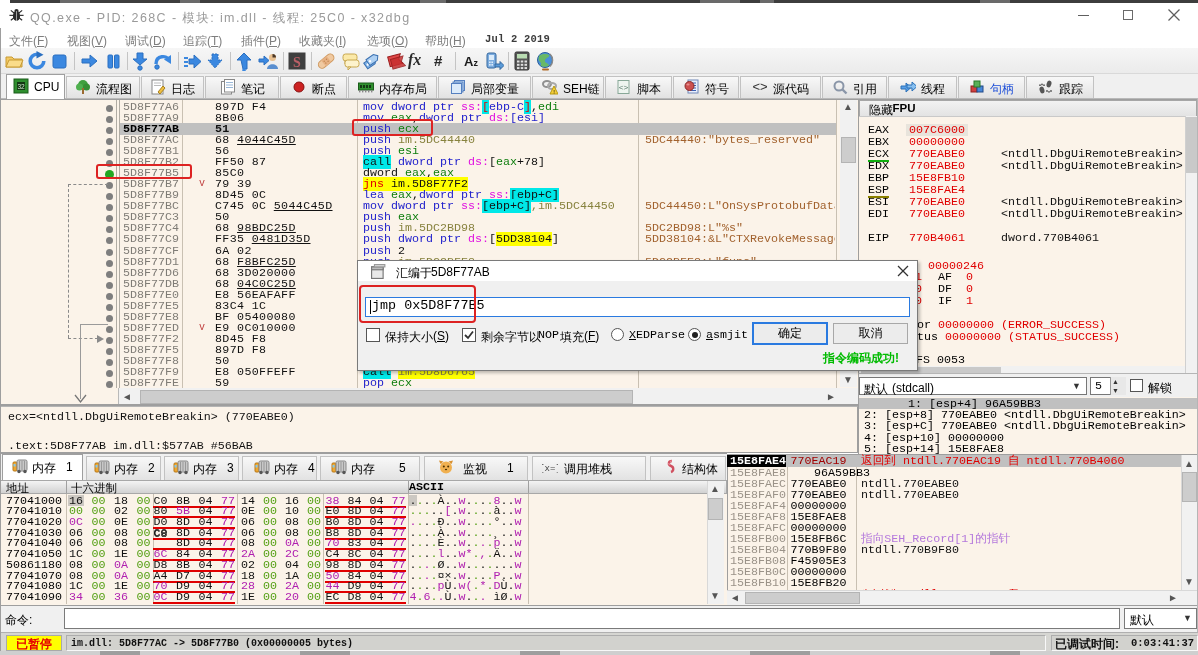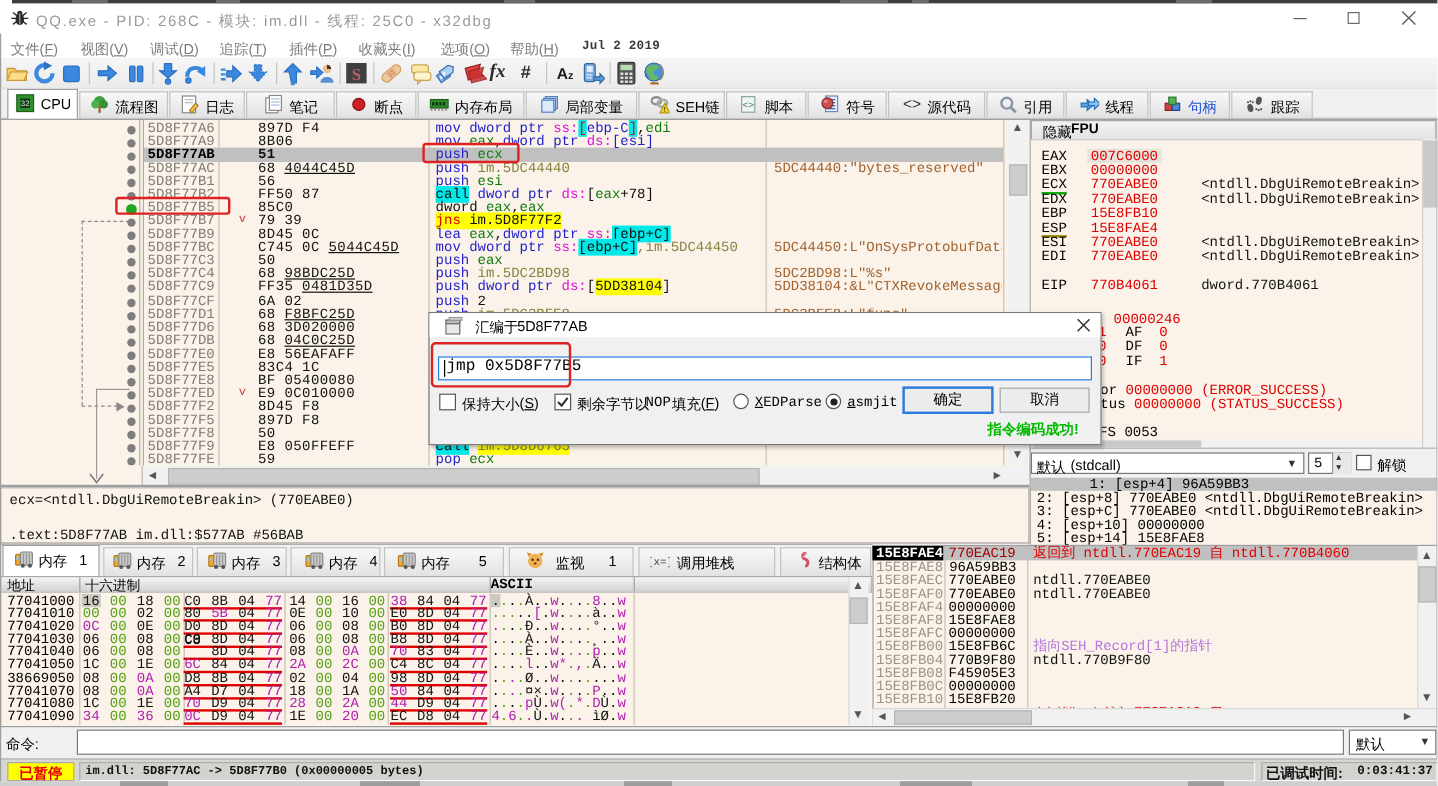--- a/index.html
+++ b/index.html
@@ -752,21 +752,21 @@
 <div class="ab m" style="left:241px;top:549px;color:#b020b0">2A</div>
 <div class="ab m" style="left:263px;top:549px;color:#55a014">00</div>
 <div class="ab m" style="left:285px;top:549px;color:#b020b0">2C</div>
 <div class="ab m" style="left:307px;top:549px;color:#55a014">00</div>
 <div class="ab m" style="left:325.5px;top:549px;color:#111111">C4</div>
 <div class="ab m" style="left:347.5px;top:549px;color:#111111">8C</div>
 <div class="ab m" style="left:369.5px;top:549px;color:#111111">04</div>
 <div class="ab m" style="left:391.5px;top:549px;color:#b020b0">77</div>
 <div class="ab" style="left:324.5px;top:559px;width:81.0px;height:1.6px;background:#e00000"></div>
 <div class="ab m" style="left:409.5px;top:549px"><span style="color:#111111">.</span><span style="color:#55a014">.</span><span style="color:#111111">.</span><span style="color:#55a014">.</span><span style="color:#b020b0">l</span><span style="color:#111111">.</span><span style="color:#111111">.</span><span style="color:#b020b0">w</span><span style="color:#b020b0">*</span><span style="color:#55a014">.</span><span style="color:#b020b0">,</span><span style="color:#55a014">.</span><span style="color:#111111">Ä</span><span style="color:#111111">.</span><span style="color:#111111">.</span><span style="color:#b020b0">w</span></div>
-<div class="ab m" style="left:6px;top:560px;color:#000">38669050</div>
+<div class="ab m" style="left:6px;top:560px;color:#000">50861180</div>
 <div class="ab m" style="left:69px;top:560px;color:#111111">08</div>
 <div class="ab m" style="left:91.5px;top:560px;color:#55a014">00</div>
 <div class="ab m" style="left:114px;top:560px;color:#b020b0">0A</div>
 <div class="ab m" style="left:136.5px;top:560px;color:#55a014">00</div>
 <div class="ab m" style="left:153.5px;top:560px;color:#111111">D8</div>
 <div class="ab m" style="left:176px;top:560px;color:#111111">8B</div>
 <div class="ab m" style="left:198.5px;top:560px;color:#111111">04</div>
 <div class="ab m" style="left:221px;top:560px;color:#b020b0">77</div>
 <div class="ab" style="left:152.5px;top:570px;width:82.5px;height:1.6px;background:#e00000"></div>
 <div class="ab m" style="left:241px;top:560px;color:#111111">02</div>
@@ -845,21 +845,21 @@
 <div class="ab" style="left:708px;top:498px;width:15px;height:22px;background:#cdcdcd;border:1px solid #b4b4b4"></div>
 <div class="ab" style="left:727px;top:454px;width:471px;height:151px;background:#fbf3e9;border-top:1px solid #9e9e9e;border-left:1px solid #9e9e9e"></div>
 <div class="ab" style="left:787px;top:455px;width:1px;height:135px;background:#c9c0b2"></div>
 <div class="ab" style="left:856px;top:455px;width:1px;height:135px;background:#c9c0b2"></div>
 <div class="ab" style="left:728px;top:455px;width:453px;height:11.5px;background:#c0c0c0"></div>
 <div class="ab" style="left:727px;top:455px;width:59px;height:11.5px;background:#000"></div>
 <div class="ab m" style="left:730px;top:456px;color:#fff;font-weight:bold">15E8FAE4</div>
 <div class="ab m" style="left:790.5px;top:456px;color:#a00000">770EAC19</div>
 <div class="ab m" style="left:861px;top:456px;color:#e00000">返回到 ntdll.770EAC19 自 ntdll.770B4060</div>
 <div class="ab m" style="left:730px;top:468px;color:#9a9288">15E8FAE8</div>
-<div class="ab m" style="left:791px;top:468px;color:#000">96A59BB3</div>
+<div class="ab m" style="left:814px;top:468px;color:#000">96A59BB3</div>
 <div class="ab m" style="left:730px;top:479px;color:#9a9288">15E8FAEC</div>
 <div class="ab m" style="left:790.5px;top:479px;color:#000">770EABE0</div>
 <div class="ab m" style="left:861px;top:479px;color:#111">ntdll.770EABE0</div>
 <div class="ab m" style="left:730px;top:490px;color:#9a9288">15E8FAF0</div>
 <div class="ab m" style="left:790.5px;top:490px;color:#000">770EABE0</div>
 <div class="ab m" style="left:861px;top:490px;color:#111">ntdll.770EABE0</div>
 <div class="ab m" style="left:730px;top:501px;color:#9a9288">15E8FAF4</div>
 <div class="ab m" style="left:790.5px;top:501px;color:#000">00000000</div>
 <div class="ab m" style="left:730px;top:512px;color:#9a9288">15E8FAF8</div>
 <div class="ab m" style="left:790.5px;top:512px;color:#000">15E8FAE8</div>

